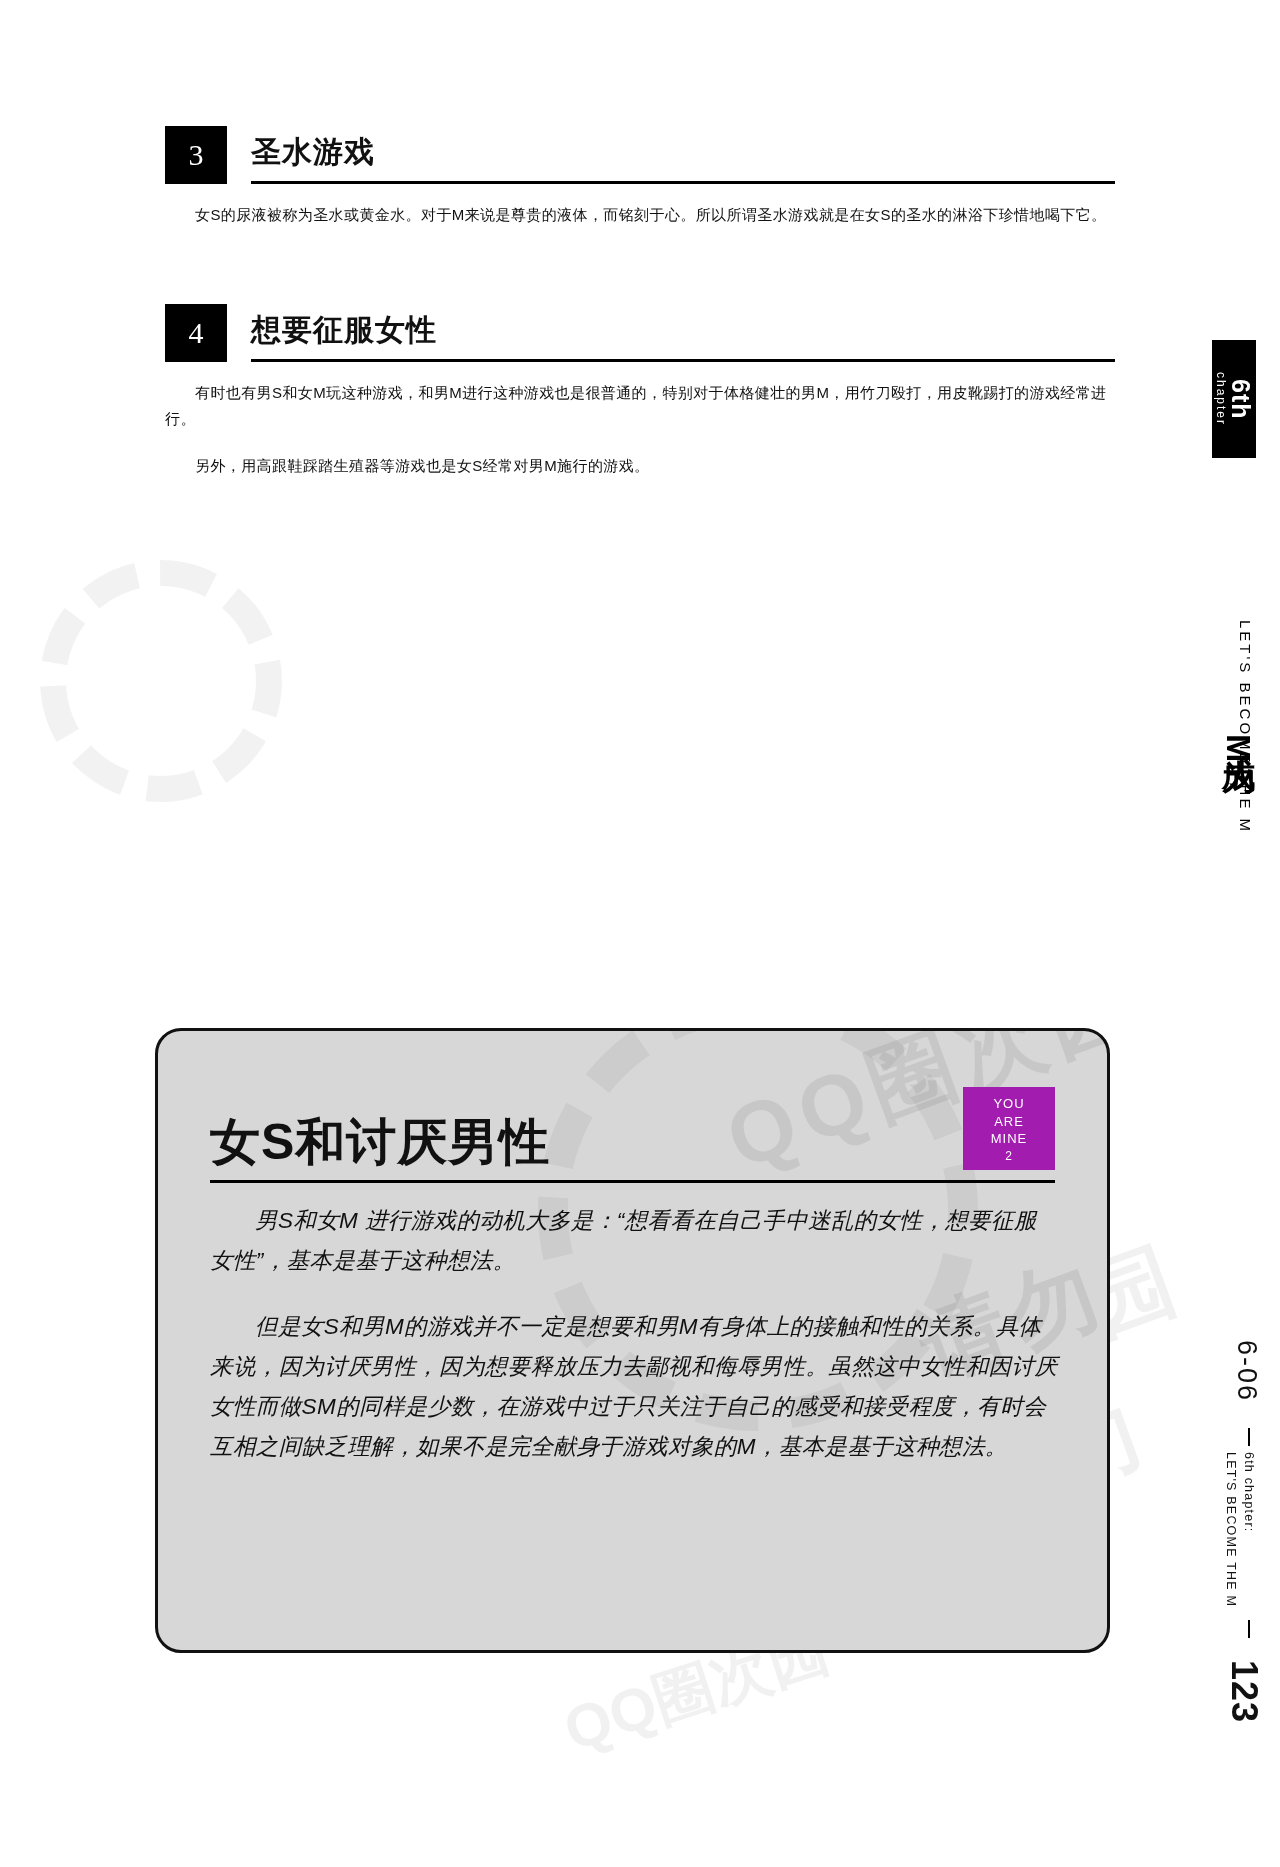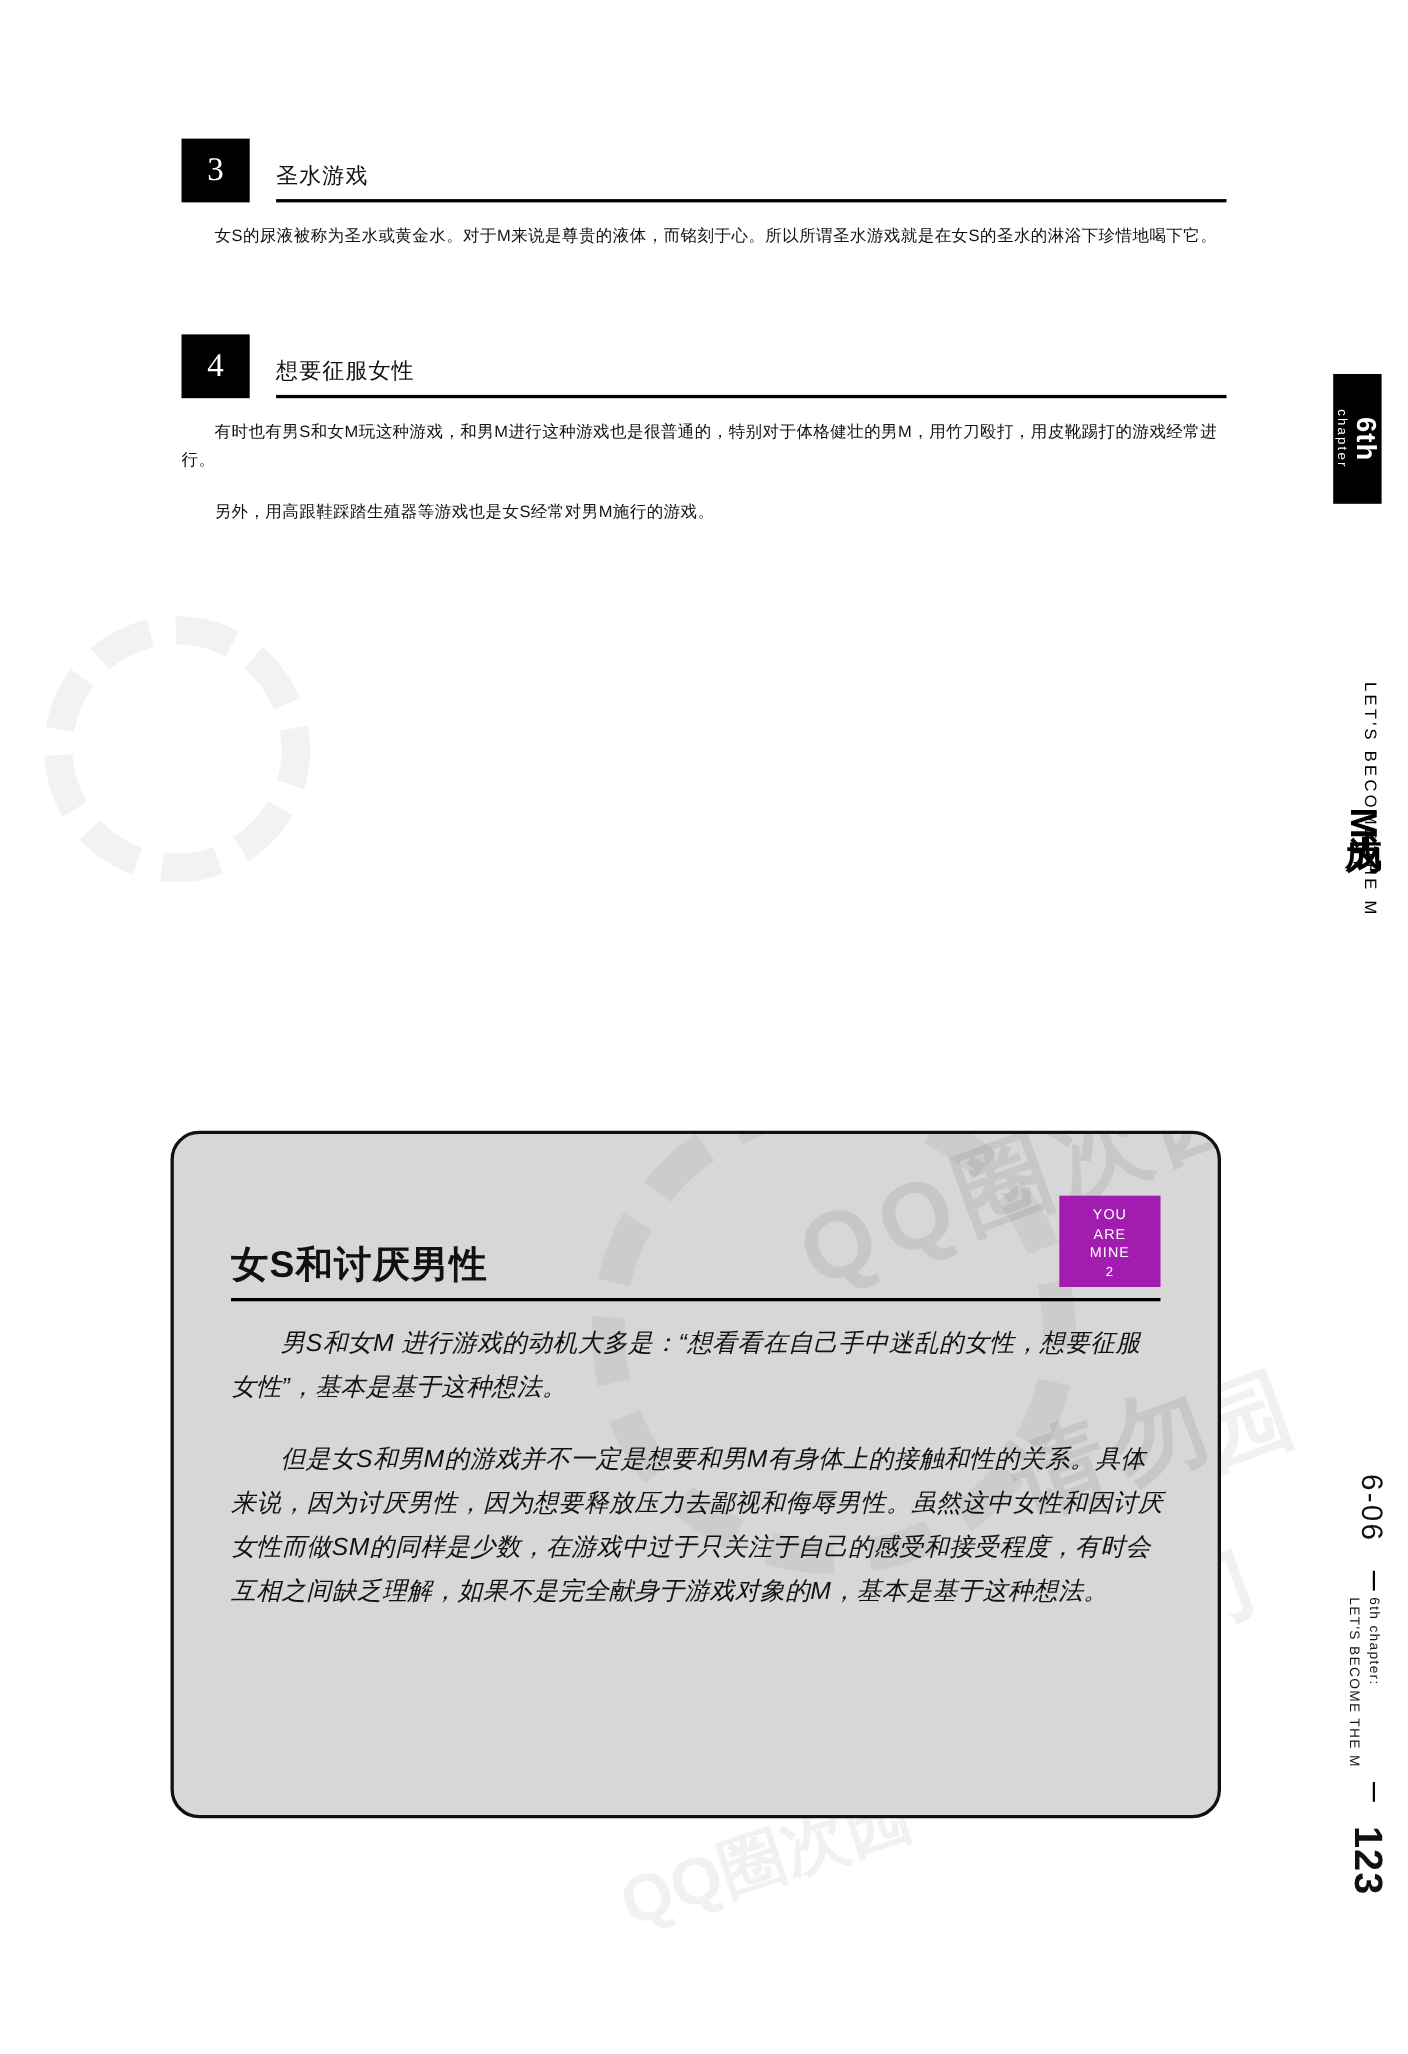--- a/index.html
+++ b/index.html
@@ -61,22 +61,22 @@
     align-items: center;
     justify-content: center;
     font-family: "Liberation Serif", serif;
   }
   .sec-title-wrap {
     flex: 1;
     margin-left: 24px;
     position: relative;
   }
   .sec-title {
-    font-size: 20px;
-    font-weight: normal;
+    font-size: 30px;
+    font-weight: bold;
     letter-spacing: 1px;
     padding-bottom: 8px;
   }
   .sec-rule {
     border-bottom: 3px solid #000000;
     width: 100%;
   }
   .para {
     font-size: 15px;
     line-height: 1.72;
@@ -192,21 +192,21 @@
     overflow: hidden;
   }
   .panel-head {
     position: relative;
     margin: 56px 52px 0 52px;
     display: flex;
     align-items: flex-end;
     justify-content: space-between;
   }
   .panel-title {
-    font-size: 34px;
+    font-size: 50px;
     font-weight: bold;
     letter-spacing: 1px;
     line-height: 1.1;
   }
   .panel-badge {
     width: 92px;
     background: #a21caf;
     color: #ffffff;
     text-align: center;
     padding: 8px 0 6px 0;

